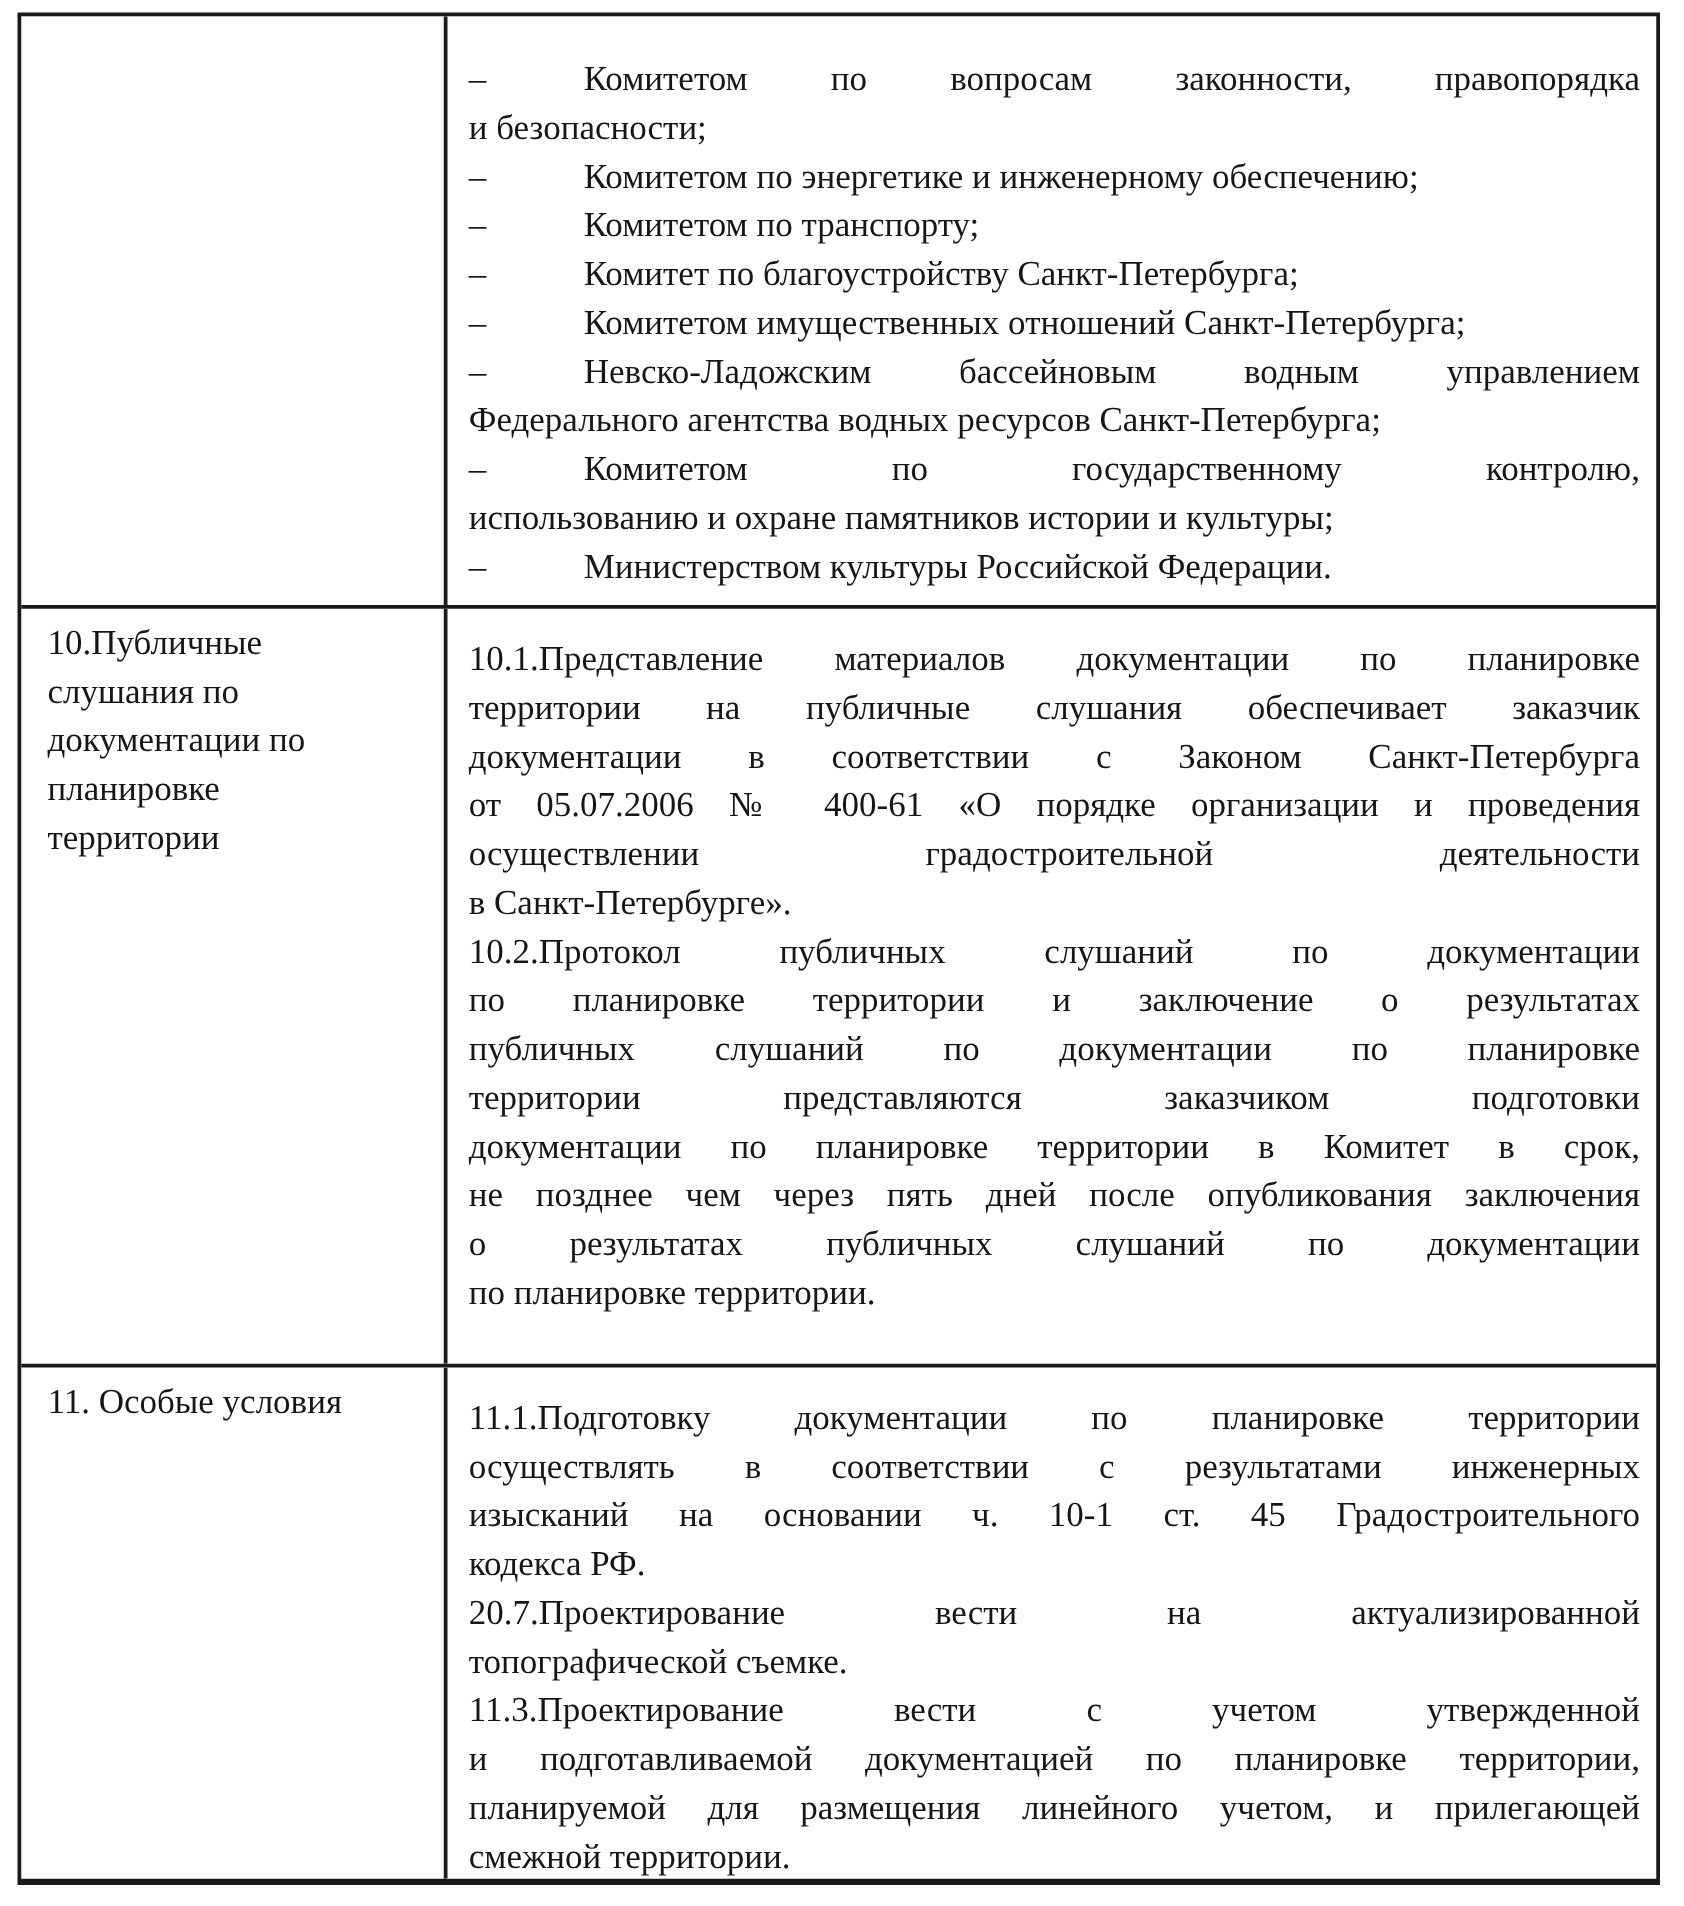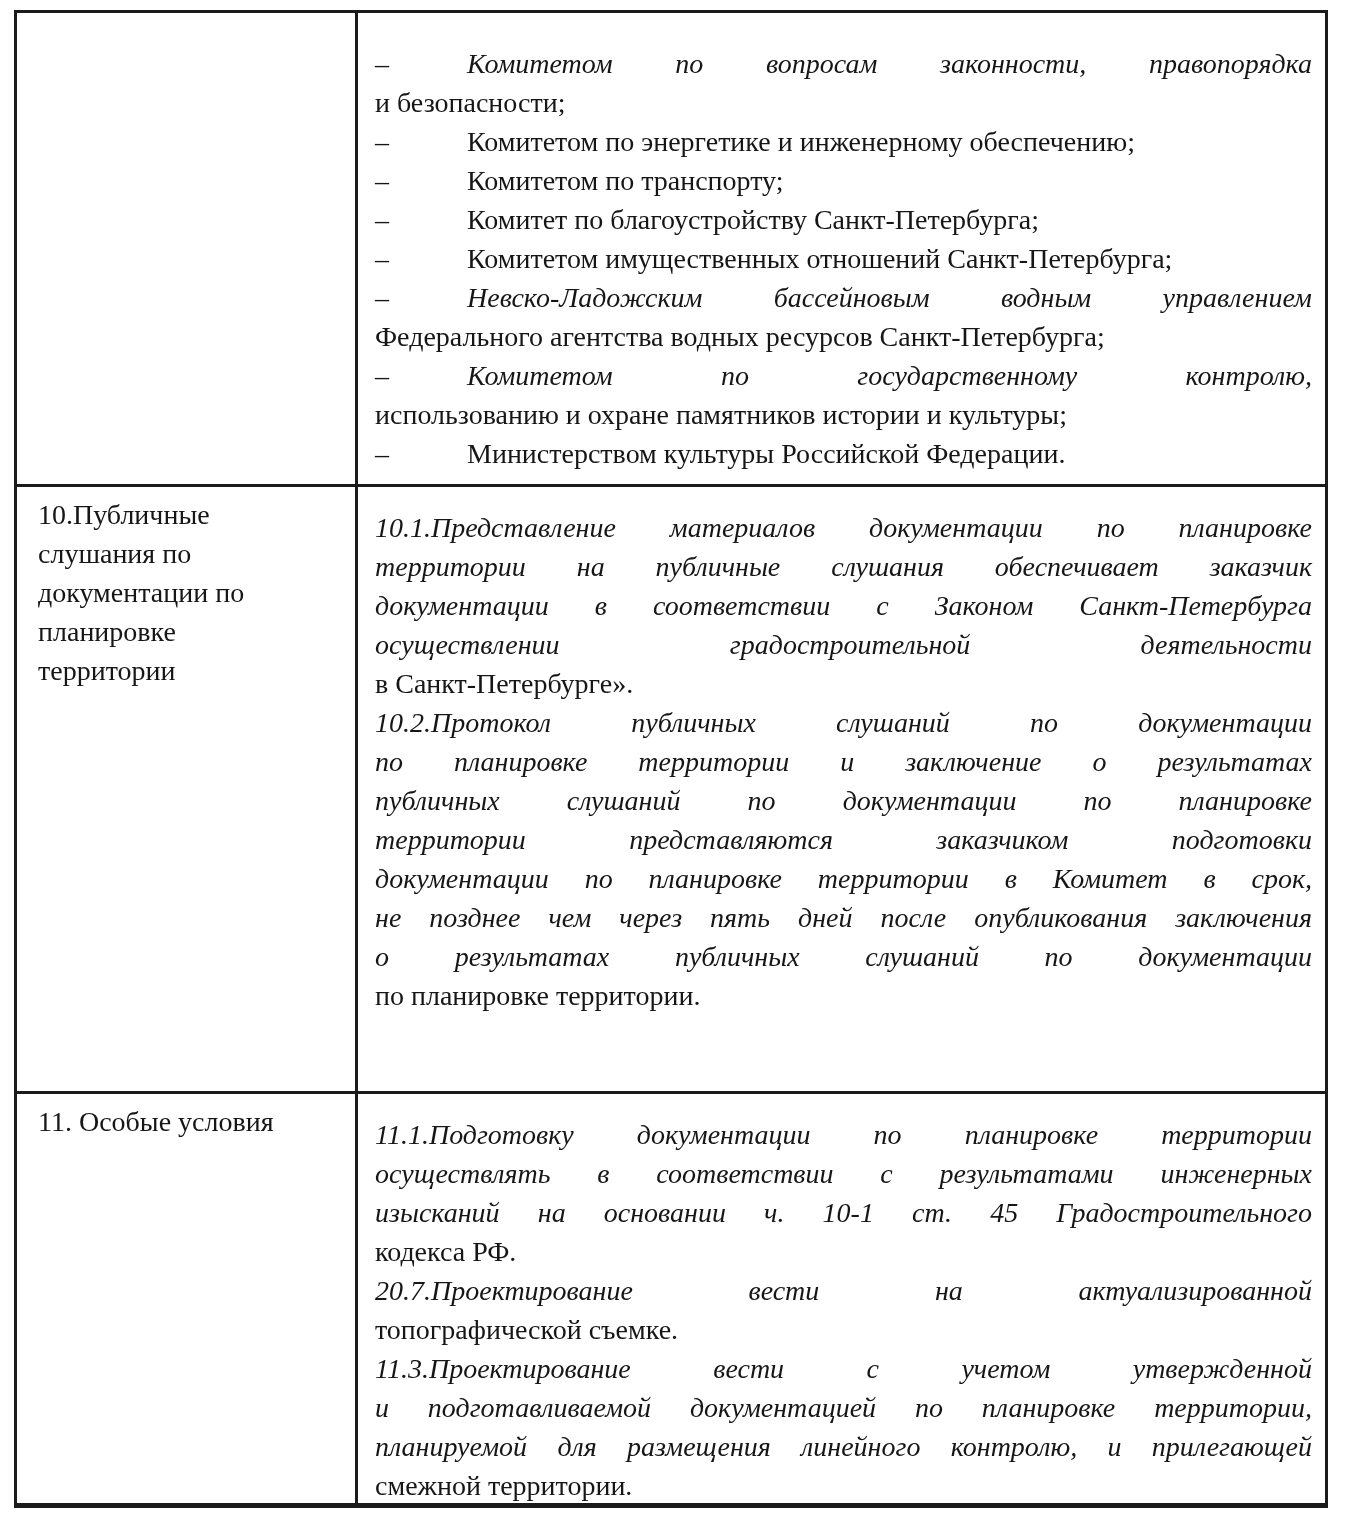--- a/index.html
+++ b/index.html
@@ -58,21 +58,20 @@
   .line {
     font-size: 28px;
     line-height: 39px;
     white-space: normal;
     text-align: left;
   }
   
   .line.stretch {
     text-align: justify;
     text-align-last: justify;
-    font-style: italic;
   }
   .label-line {
     font-size: 28px;
     line-height: 39px;
     text-align: left;
   }
   .dash {
     display: inline;
   }
   .tab {
@@ -96,20 +95,21 @@
         <div class="label-line">слушания по</div>
         <div class="label-line">документации по</div>
         <div class="label-line">планировке</div>
         <div class="label-line">территории</div>
       </div>
       <div class="cell content-cell">
         <div class="para">
           <div class="line stretch">10.1.Представление материалов документации по планировке</div>
           <div class="line stretch">территории на публичные слушания обеспечивает заказчик</div>
           <div class="line stretch">документации в соответствии с  Законом Санкт-Петербурга</div>
+          <div class="line stretch">от 05.07.2006 № 400-61 «О порядке организации и проведения</div>
           <div class="line stretch">осуществлении градостроительной деятельности</div>
           <div class="line">в Санкт-Петербурге».</div>
         </div>
         <div class="para">
           <div class="line stretch">10.2.Протокол публичных слушаний по документации</div>
           <div class="line stretch">по планировке территории и заключение о результатах</div>
           <div class="line stretch">публичных слушаний по документации по планировке</div>
           <div class="line stretch">территории представляются заказчиком подготовки</div>
           <div class="line stretch">документации по планировке территории в Комитет в срок,</div>
           <div class="line stretch">не позднее чем через пять дней после опубликования заключения</div>
@@ -129,18 +129,18 @@
           <div class="line stretch">изысканий на основании ч. 10-1 ст. 45 Градостроительного</div>
           <div class="line">кодекса РФ.</div>
         </div>
         <div class="para">
           <div class="line stretch">20.7.Проектирование вести на актуализированной</div>
           <div class="line">топографической съемке.</div>
         </div>
         <div class="para">
           <div class="line stretch">11.3.Проектирование вести с учетом утвержденной</div>
           <div class="line stretch">и подготавливаемой документацией по планировке территории,</div>
-          <div class="line stretch">планируемой для размещения линейного контролю, и прилегающей</div>
+          <div class="line stretch">планируемой для размещения линейного учетом, и прилегающей</div>
           <div class="line">смежной территории.</div>
         </div>
       </div>
     </div>
   </div>
 
 </body></html>

